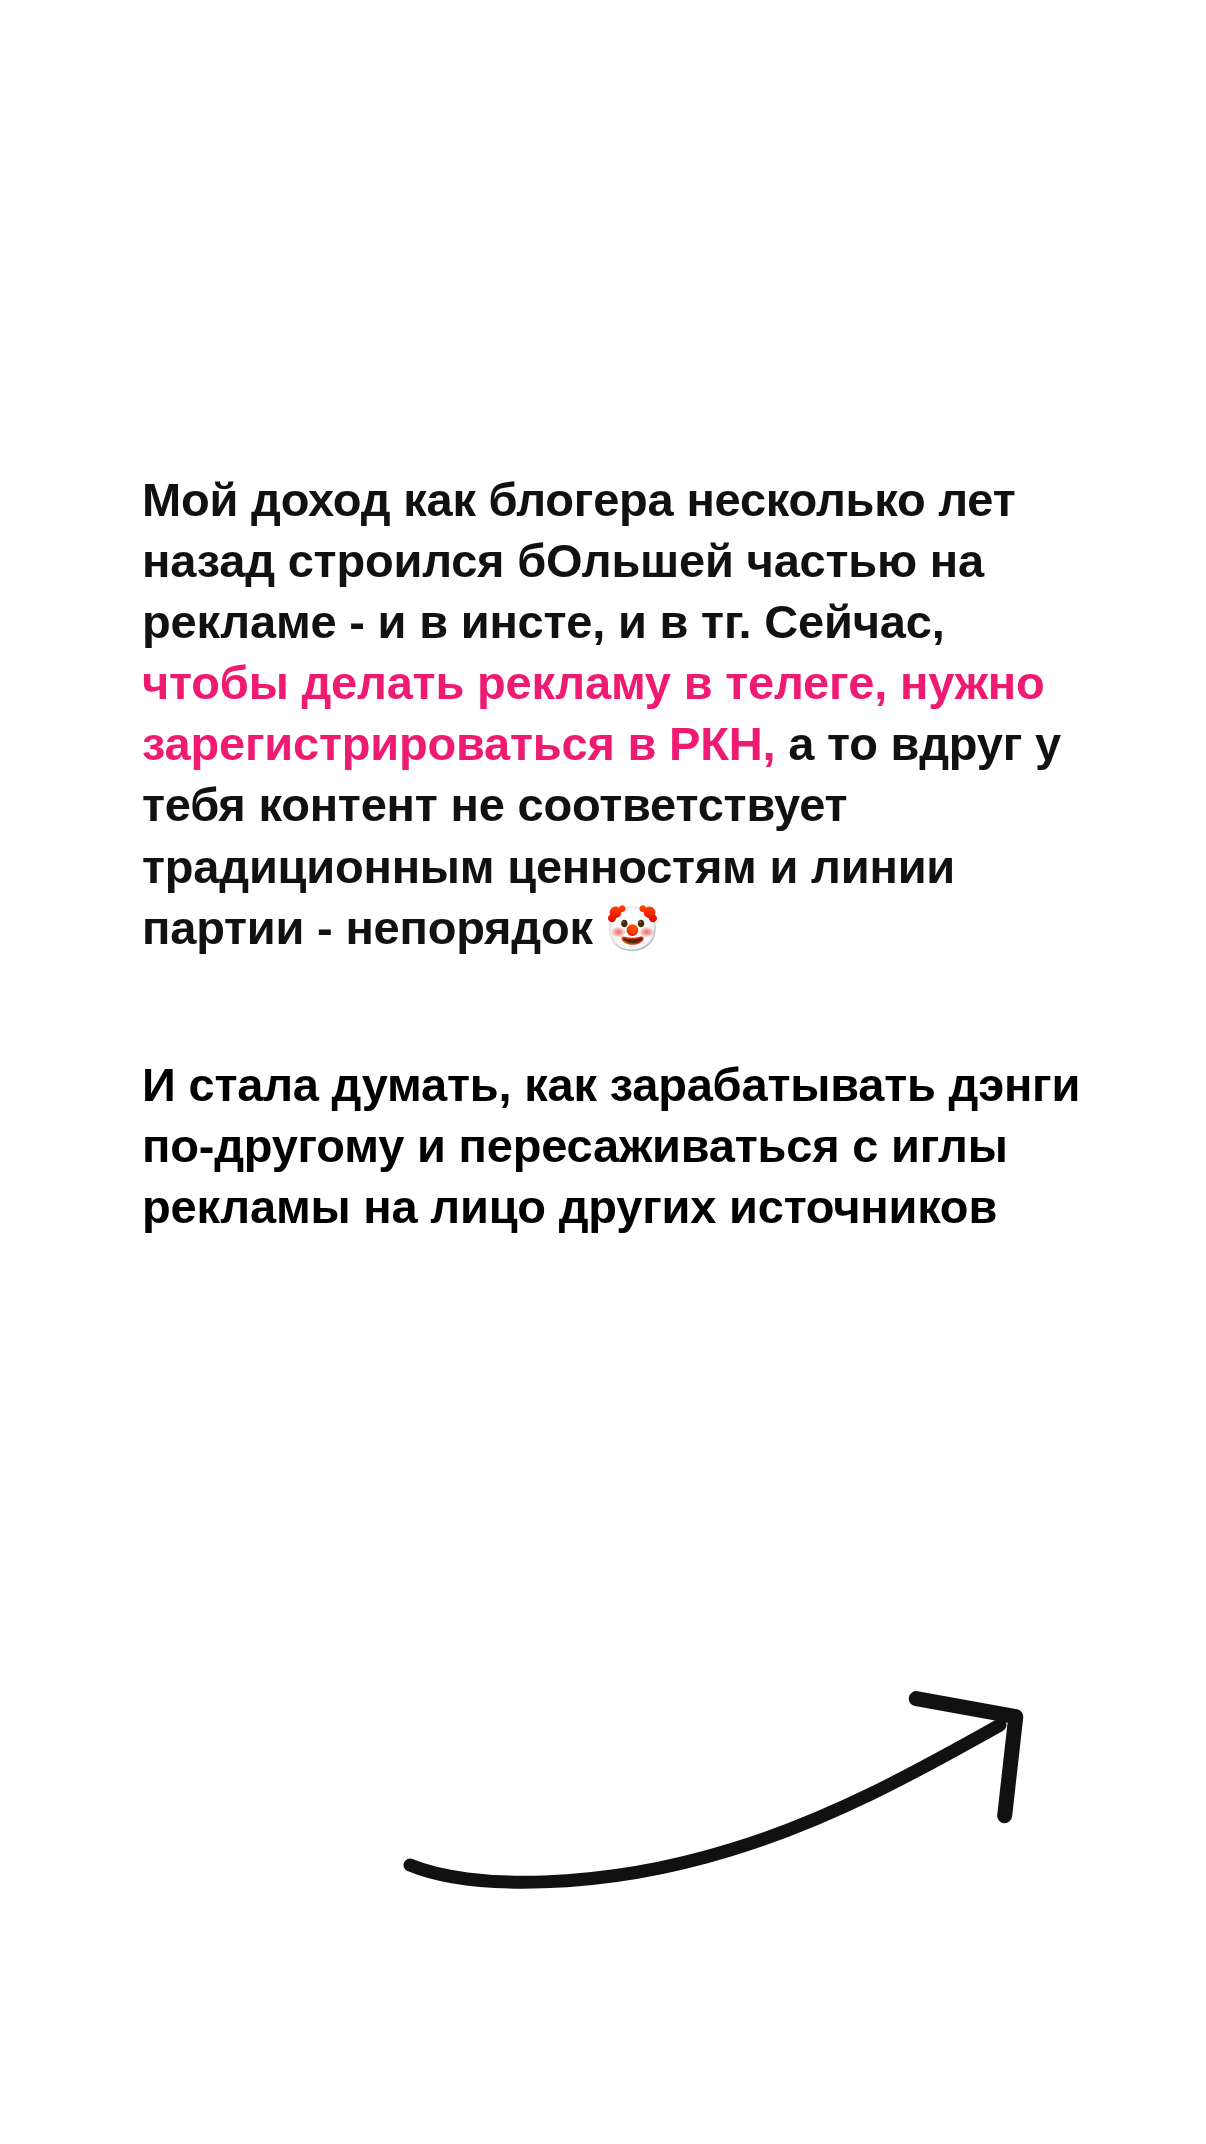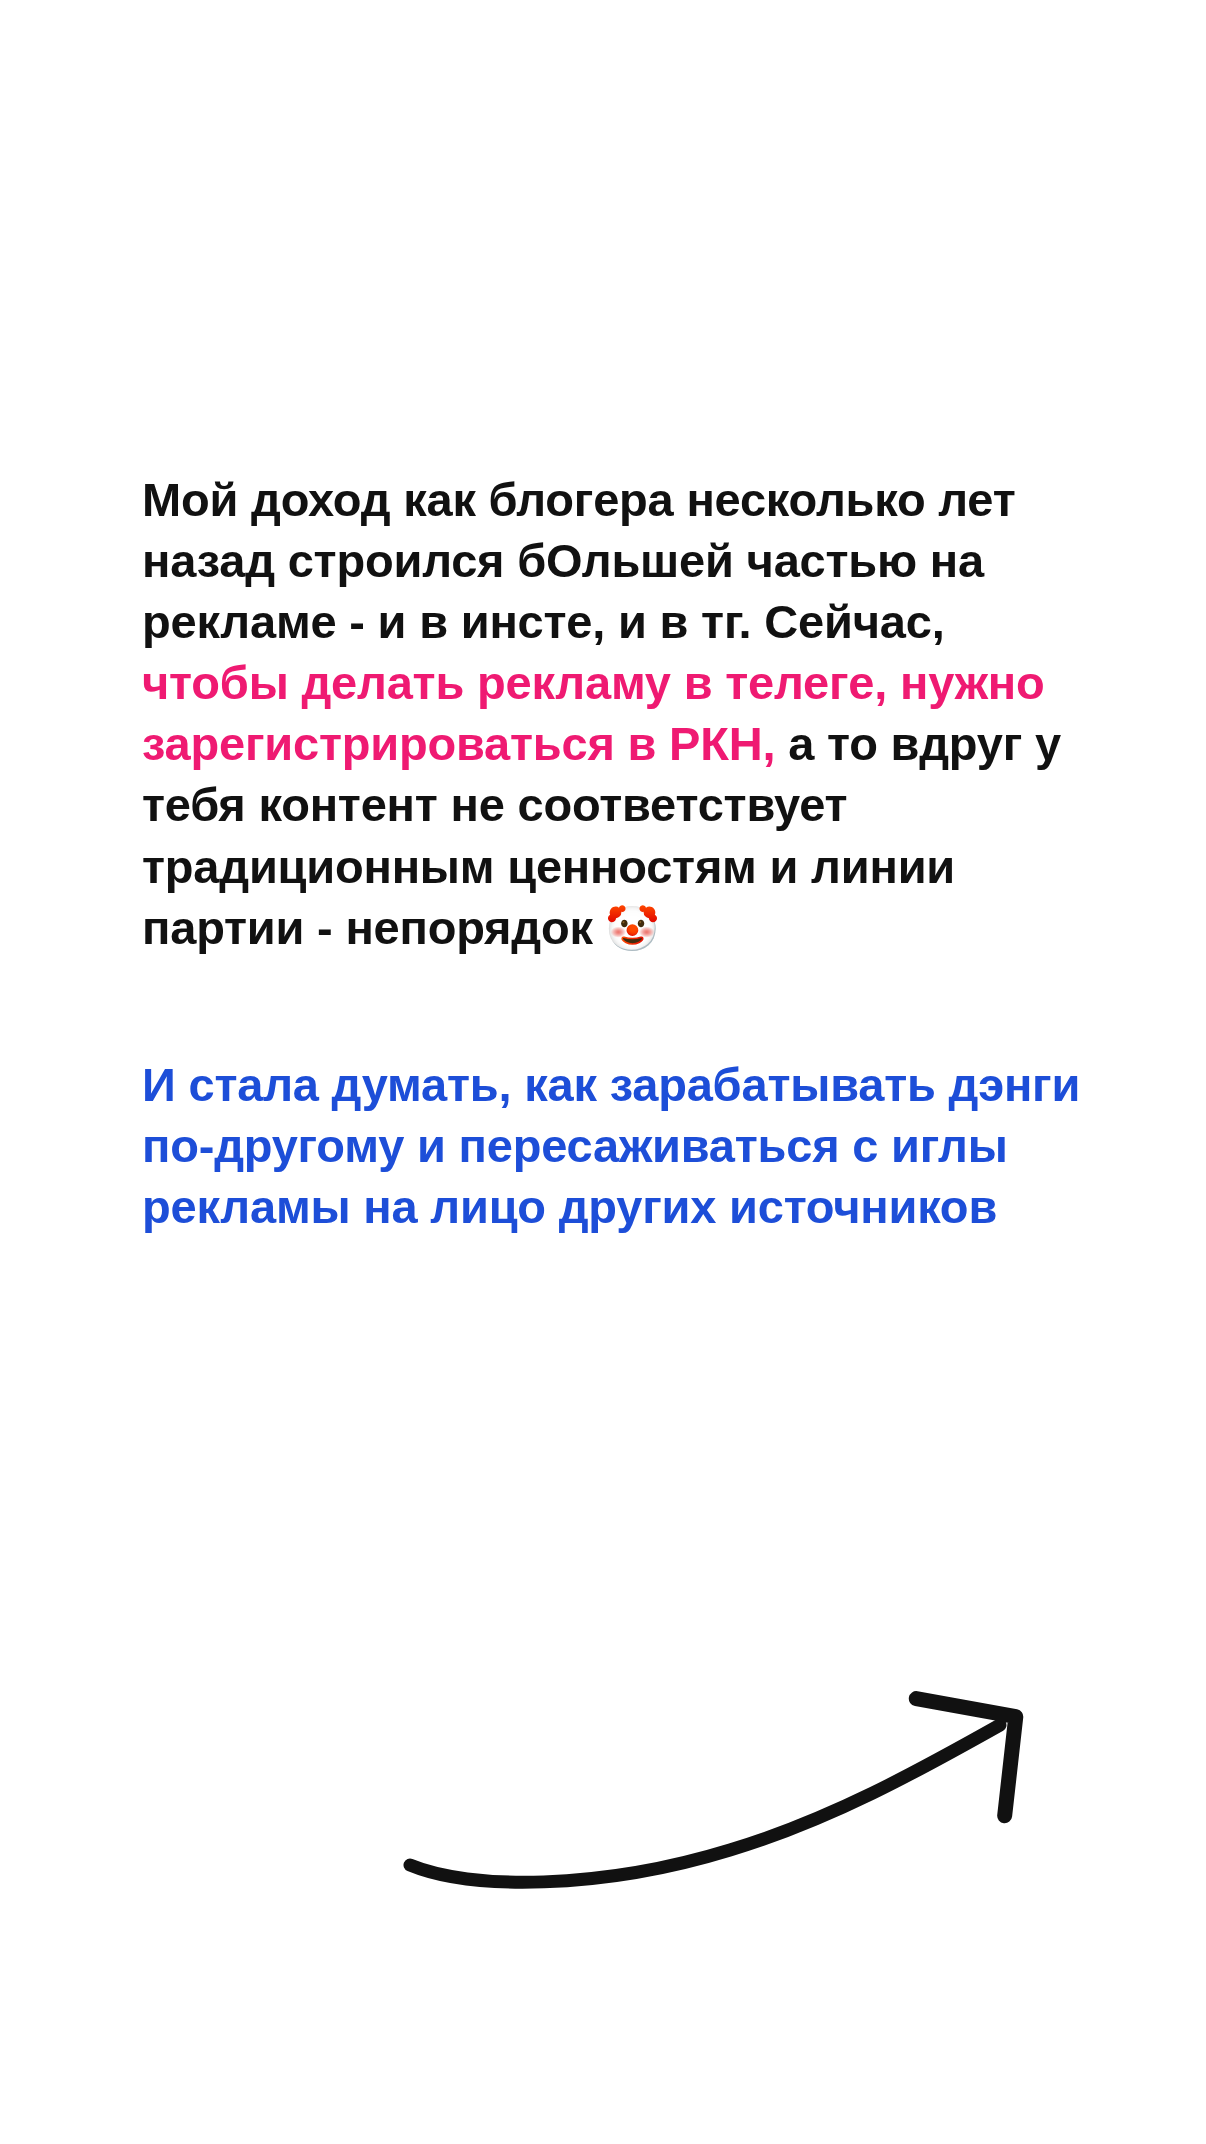--- a/index.html
+++ b/index.html
@@ -65,21 +65,21 @@
 </head>
 <body>
 
 <div class="story" style="background: rgb(255, 255, 255);">
 
   <div class="text-block">
 
     <p class="para" style="color: rgb(17, 17, 17);"><span>Мой доход как блогера несколько лет назад строился бОльшей частью на рекламе </span><span>- и в инсте,  и в тг. Сейчас, </span><span class="hl" style="color: rgb(239, 26, 114);">чтобы делать рекламу в телеге, нужно зарегистрироваться в РКН,</span><span> а то вдруг у тебя контент не соответствует традиционным ценностям и линии партии - непорядок </span><span class="emoji">🤡</span></p>
 
 
-    <p class="para gap-large" style="color: #1d4ed8;"><span>И стала думать, как зарабатывать дэнги по-другому и пересаживаться с иглы рекламы на лицо других источников</span></p>
+    <p class="para gap-large" style="color: #000000;"><span>И стала думать, как зарабатывать дэнги по-другому и пересаживаться с иглы рекламы на лицо других источников</span></p>
 
   </div>
 
   <div class="arrow-wrap">
     <svg width="700" height="220" viewBox="0 0 700 220" fill="none" xmlns="http://www.w3.org/2000/svg">
       <path d="M10 175 C 70 200, 200 200, 330 160 C 430 130, 520 80, 600 35" stroke="#111111" stroke-width="13" stroke-linecap="round" fill="none"></path>
       <path d="M520 5 L 618 30 L 600 128" stroke="#111111" stroke-width="15" stroke-linecap="round" stroke-linejoin="round" fill="none" transform="rotate(-4 570 60)"></path>
     </svg>
   </div>
 

